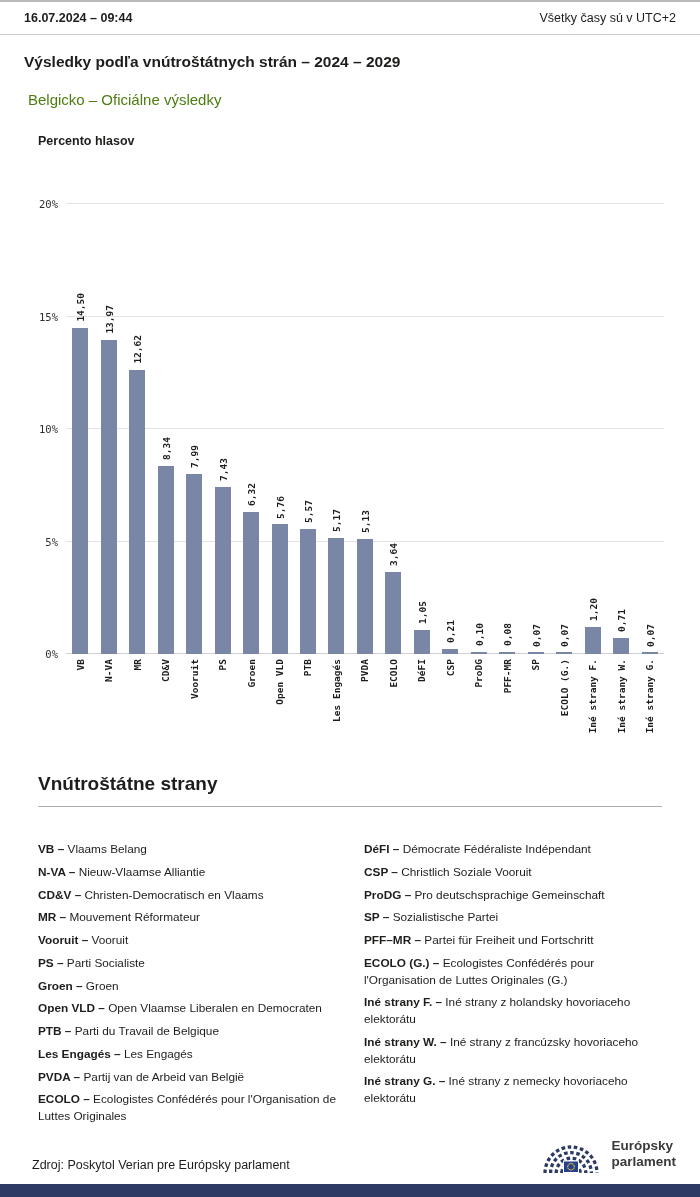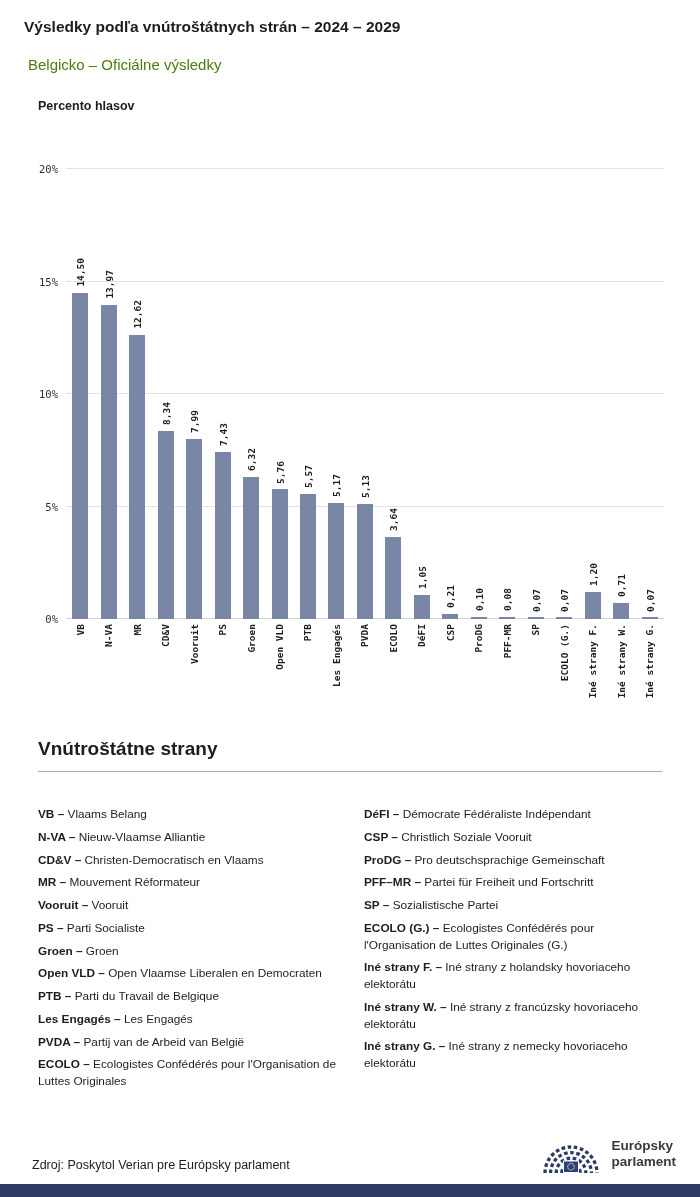--- a/index.html
+++ b/index.html
@@ -56,20 +56,24 @@
   .source b { font-weight:normal;margin-left:8px; }
   .logo { display:flex; align-items:center; gap:9px; }
   .logo-text { font-size:13.5px; font-weight:bold; color:#3a3a3a; line-height:1.18; }
   .bottombar { height:13px; background:#2c3a64; }
 </style>
 </head>
 <body>
 
 <div class="page">
 
+  <div class="header">
+    <span class="dt">16.07.2024 – 09:44</span>
+    <span class="tz">Všetky časy sú v UTC+2</span>
+  </div>
 
   <div class="titles">
     <div class="page-title">Výsledky podľa vnútroštátnych strán – 2024 – 2029</div>
     <div class="page-subtitle">Belgicko – Oficiálne výsledky</div>
   </div>
 
   <div class="chart-title">Percento hlasov</div>
 
   <div class="chart">
     <div id="grid">
@@ -252,22 +256,22 @@
           <div class="lg-item"><b>Open VLD –</b><span> Open Vlaamse Liberalen en Democraten</span></div>
           <div class="lg-item"><b>PTB –</b><span> Parti du Travail de Belgique</span></div>
           <div class="lg-item"><b>Les Engagés –</b><span> Les Engagés</span></div>
           <div class="lg-item"><b>PVDA –</b><span> Partij van de Arbeid van België</span></div>
           <div class="lg-item"><b>ECOLO –</b><span> Ecologistes Confédérés pour l'Organisation de Luttes Originales</span></div>
         </div>
         <div class="legend-col">
           <div class="lg-item"><b>DéFI –</b><span> Démocrate Fédéraliste Indépendant</span></div>
           <div class="lg-item"><b>CSP –</b><span> Christlich Soziale Vooruit</span></div>
           <div class="lg-item"><b>ProDG –</b><span> Pro deutschsprachige Gemeinschaft</span></div>
+          <div class="lg-item"><b>SP –</b><span> Sozialistische Partei</span></div>
           <div class="lg-item"><b>PFF–MR –</b><span> Partei für Freiheit und Fortschritt</span></div>
-          <div class="lg-item"><b>SP –</b><span> Sozialistische Partei</span></div>
           <div class="lg-item"><b>ECOLO (G.) –</b><span> Ecologistes Confédérés pour l'Organisation de Luttes Originales (G.)</span></div>
           <div class="lg-item"><b>Iné strany F. –</b><span> Iné strany z holandsky hovoriaceho elektorátu</span></div>
           <div class="lg-item"><b>Iné strany W. –</b><span> Iné strany z francúzsky hovoriaceho elektorátu</span></div>
           <div class="lg-item"><b>Iné strany G. –</b><span> Iné strany z nemecky hovoriaceho elektorátu</span></div>
         </div>
       </div>
   </div>
 
   <div class="footer">
     <div class="source"><b>Zdroj:</b><span> Poskytol Verian pre Európsky parlament</span></div>

